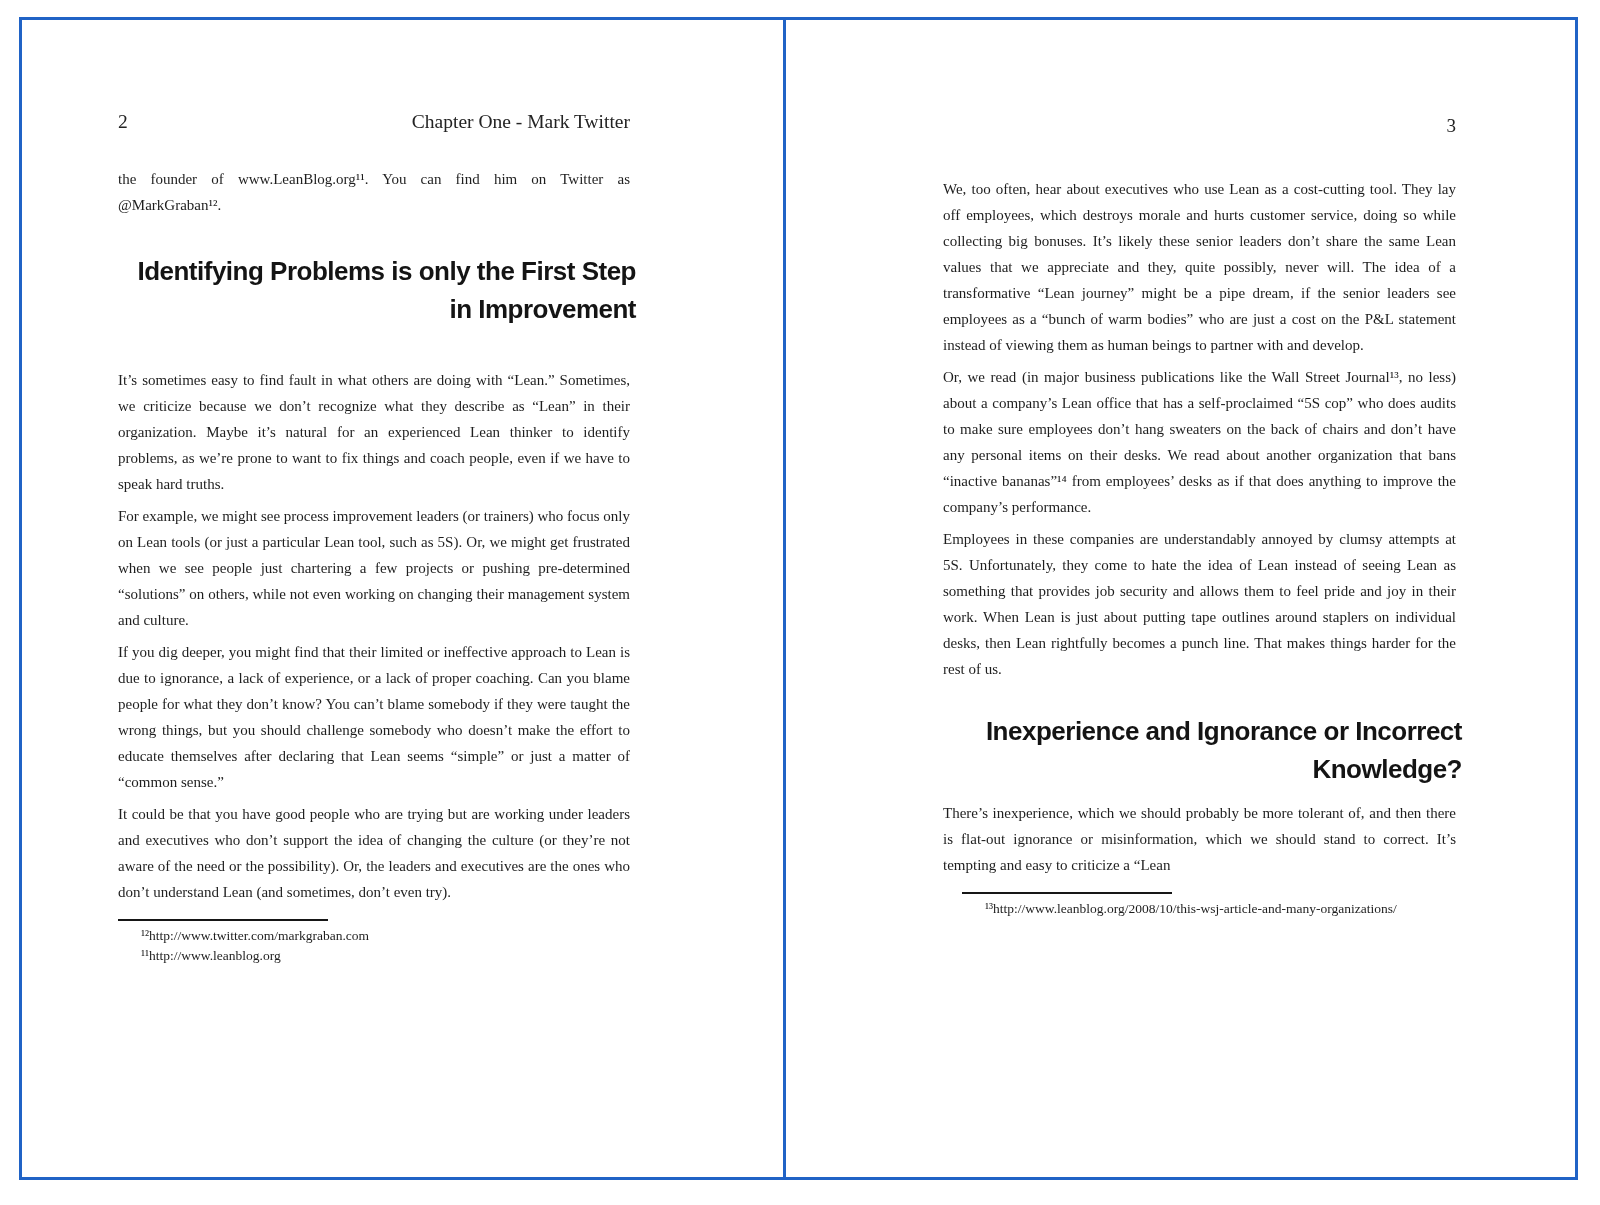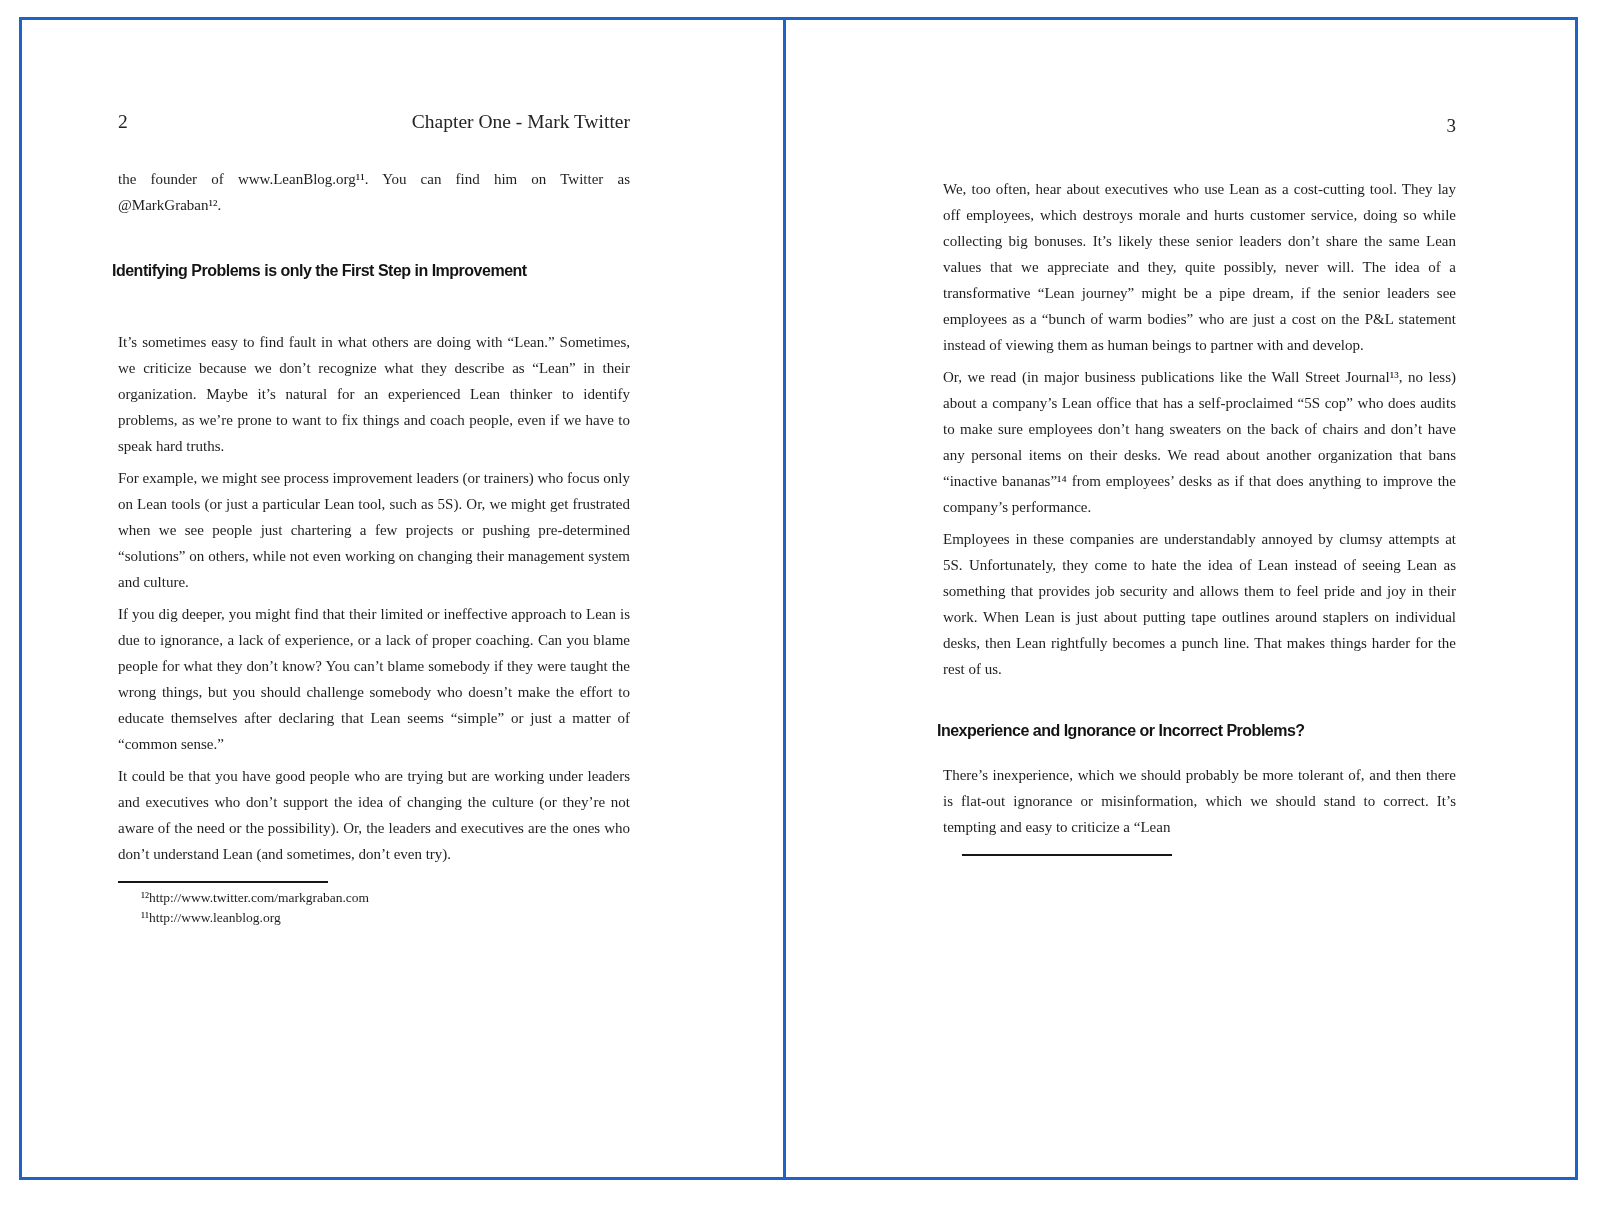--- a/index.html
+++ b/index.html
@@ -32,22 +32,22 @@
     font-size:15px;line-height:26px;text-align:justify;text-justify:inter-word;
     margin:6px 0 0 0;color:#1e1e1e;hyphens:none;
   }
   p.body.intro{margin-top:32px;}
   p.body.first-after-head{margin-top:39px;}
   p.body.first{margin-top:38px;}
   p.body.closing{margin-top:12px;}
 
   h1.section-heading{
     font-family:"Liberation Sans","DejaVu Sans",sans-serif;
-    font-weight:700;font-size:16px;line-height:38px;letter-spacing:-0.5px;
-    text-align:left;color:#141414;margin:34px -6px 0 -6px;
+    font-weight:700;font-size:26px;line-height:38px;letter-spacing:-0.5px;
+    text-align:right;color:#141414;margin:34px -6px 0 -6px;
   }
   h1.section-heading.right{margin-top:30px;}
 
   .footnotes{margin-top:14px;font-size:13.5px;line-height:19.5px;color:#1e1e1e;}
   .footnotes.indented{margin-left:19px;}
   .fn-rule{width:210px;height:0;border-top:2px solid #161616;margin-bottom:5px;}
   .fn{padding-left:23px;white-space:nowrap;}
 </style>
 </head>
 <body>
@@ -78,22 +78,23 @@
     </div>
   </section>
 
   <section class="page right">
     <div class="pagenum-right">3</div>
 
     <p class="body first">We, too often, hear about executives who use Lean as a cost-cutting tool. They lay off employees, which destroys morale and hurts customer service, doing so while collecting big bonuses. It’s likely these senior leaders don’t share the same Lean values that we appreciate and they, quite possibly, never will. The idea of a transformative “Lean journey” might be a pipe dream, if the senior leaders see employees as a “bunch of warm bodies” who are just a cost on the P&amp;L statement instead of viewing them as human beings to partner with and develop.</p>
     <p class="body">Or, we read (in major business publications like the Wall Street Journal¹³, no less) about a company’s Lean office that has a self-proclaimed “5S cop” who does audits to make sure employees don’t hang sweaters on the back of chairs and don’t have any personal items on their desks. We read about another organization that bans “inactive bananas”¹⁴ from employees’ desks as if that does anything to improve the company’s performance.</p>
     <p class="body">Employees in these companies are understandably annoyed by clumsy attempts at 5S. Unfortunately, they come to hate the idea of Lean instead of seeing Lean as something that provides job security and allows them to feel pride and joy in their work. When Lean is just about putting tape outlines around staplers on individual desks, then Lean rightfully becomes a punch line. That makes things harder for the rest of us.</p>
 
-    <h1 class="section-heading right">Inexperience and Ignorance or Incorrect Problems?</h1>
+    <h1 class="section-heading right">Inexperience and Ignorance or Incorrect Knowledge?</h1>
 
     <p class="body closing">There’s inexperience, which we should probably be more tolerant of, and then there is flat-out ignorance or misinformation, which we should stand to correct. It’s tempting and easy to criticize a “Lean</p>
 
     <div class="footnotes indented">
       <div class="fn-rule"></div>
+      <div class="fn">¹³http://www.leanblog.org/2008/10/this-wsj-article-and-many-organizations/</div>
     </div>
   </section>
 
 </div>
 
 </body></html>

